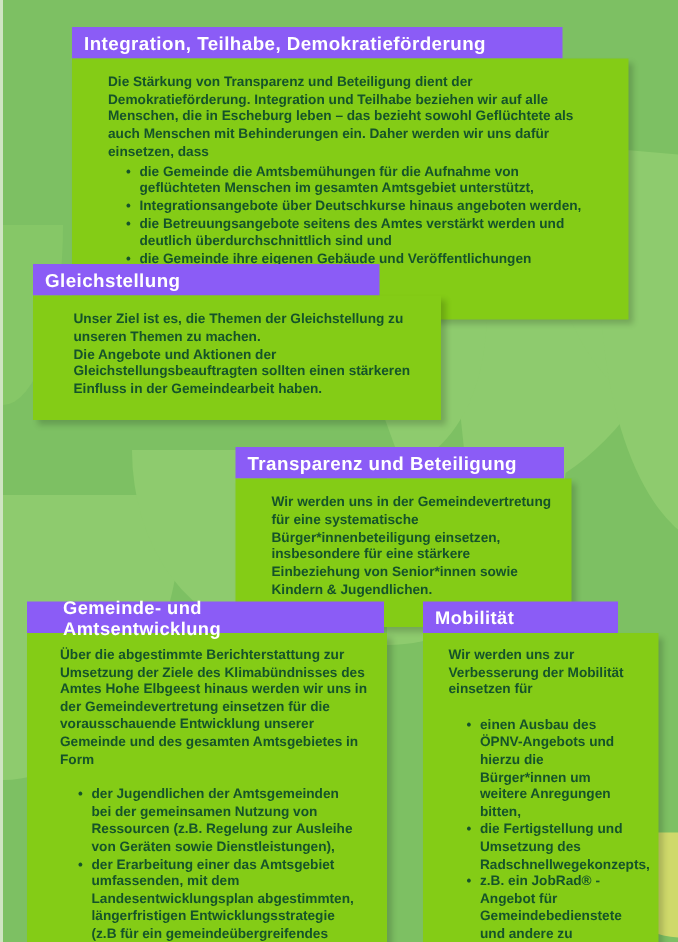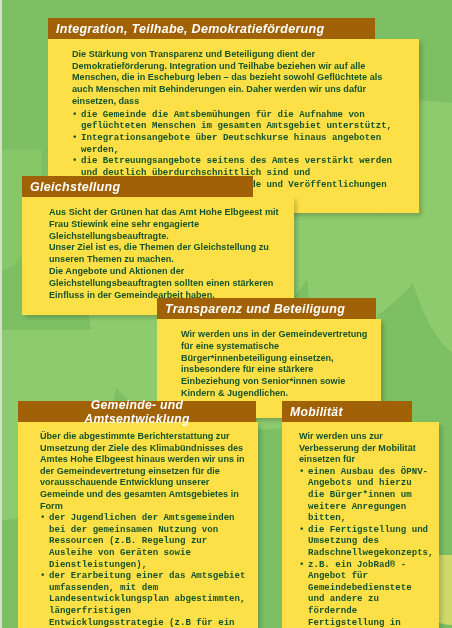--- a/index.html
+++ b/index.html
@@ -63,38 +63,37 @@
   }
   .leaf-j{
     left:0px;top:150px;width:40px;height:120px;
     border-radius:0 0 100% 0;
     background:#86c767;
   }
 
   
   .section{position:absolute;}
   .sec-head{
-    background:#a16207;
+    background:#8b5cf6;
     color:#ffffff;
-    font-style:italic;
     font-weight:bold;
     letter-spacing:0.3px;
     box-sizing:border-box;
-    display:flex;align-items:center;text-align:center;
+    display:flex;align-items:center;
   }
   .sec-body{
-    background:#fde047;
+    background:#84cc16;
     color:#15532a;
     box-sizing:border-box;
     box-shadow:3px 3px 4px rgba(0,0,0,0.18);
     font-weight:bold;
   }
   .sec-body p{margin:0 0 0 0;}
   .sec-body ul{
-    margin:0;padding:0;list-style:none;font-family:Liberation Mono, monospace;
+    margin:12px;padding:0;list-style:none;
   }
   .sec-body li{
     position:relative;
     padding-left:10px;
     margin:0;
   }
   .sec-body li:before{
     content:"\2022";
     position:absolute;left:0;top:0;
     color:#15532a;
@@ -174,21 +173,20 @@
         <li>Integrationsangebote über Deutschkurse hinaus angeboten werden,</li>
         <li>die Betreuungsangebote seitens des Amtes verstärkt werden und deutlich überdurchschnittlich sind und</li>
         <li>die Gemeinde ihre eigenen Gebäude und Veröffentlichungen barrierefrei gestaltet.</li>
       </ul>
     </div>
   </div>
 
   <div class="section" id="sec-gleich">
     <div class="sec-head">Gleichstellung</div>
     <div class="sec-body">
-      <p>Aus Sicht der Grünen hat das Amt Hohe Elbgeest mit Frau Stiewink eine sehr engagierte Gleichstellungsbeauftragte.</p>
       <p>Unser Ziel ist es, die Themen der Gleichstellung zu unseren Themen zu machen.</p>
       <p>Die Angebote und Aktionen der Gleichstellungsbeauftragten sollten einen stärkeren Einfluss in der Gemeindearbeit haben.</p>
     </div>
   </div>
 
   <div class="section" id="sec-transparenz">
     <div class="sec-head">Transparenz und Beteiligung</div>
     <div class="sec-body">
       <p>Wir werden uns in der Gemeindevertretung für eine systematische Bürger*innenbeteiligung einsetzen, insbesondere für eine stärkere Einbeziehung von Senior*innen sowie Kindern &amp; Jugendlichen.</p>
     </div>

